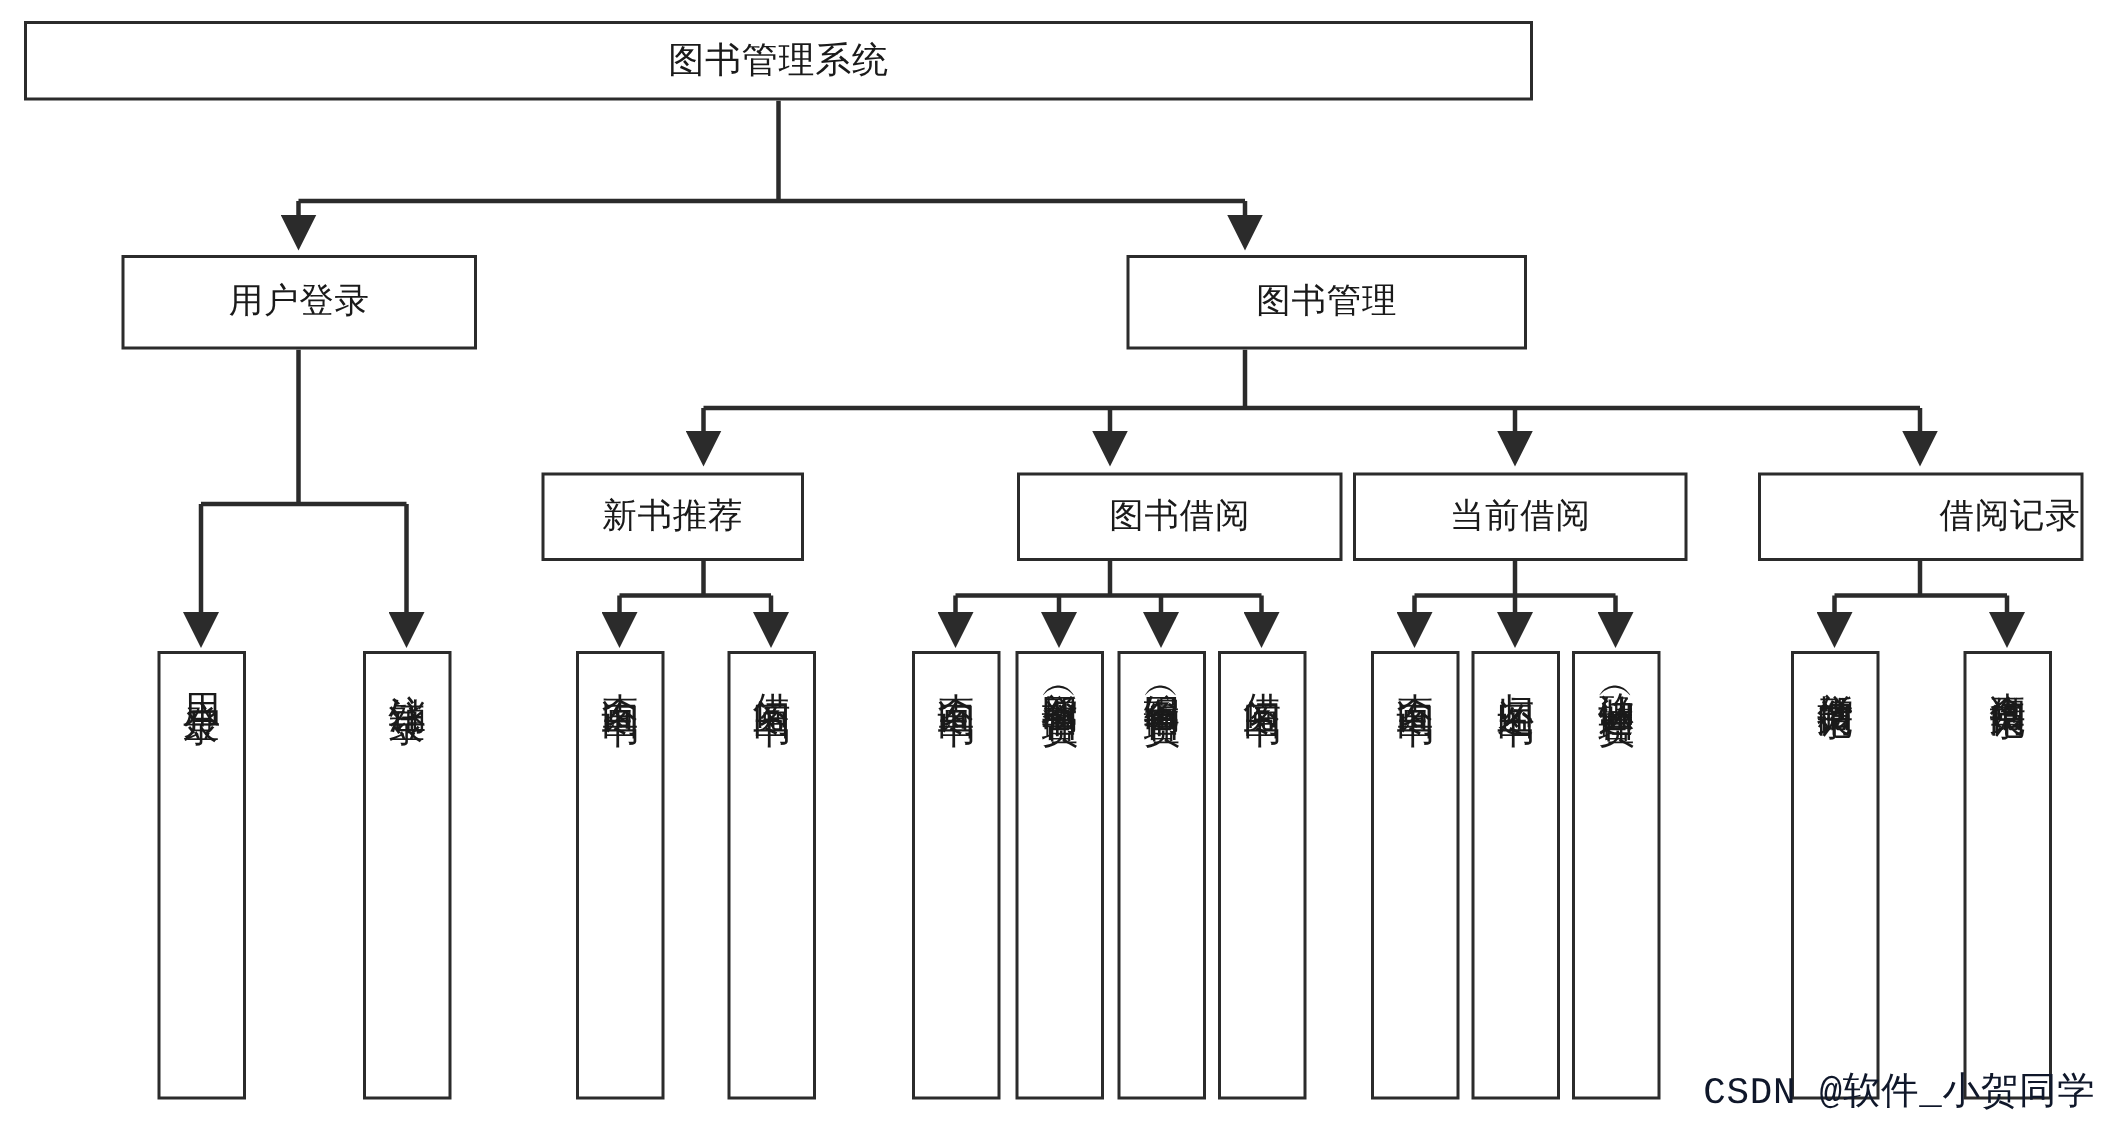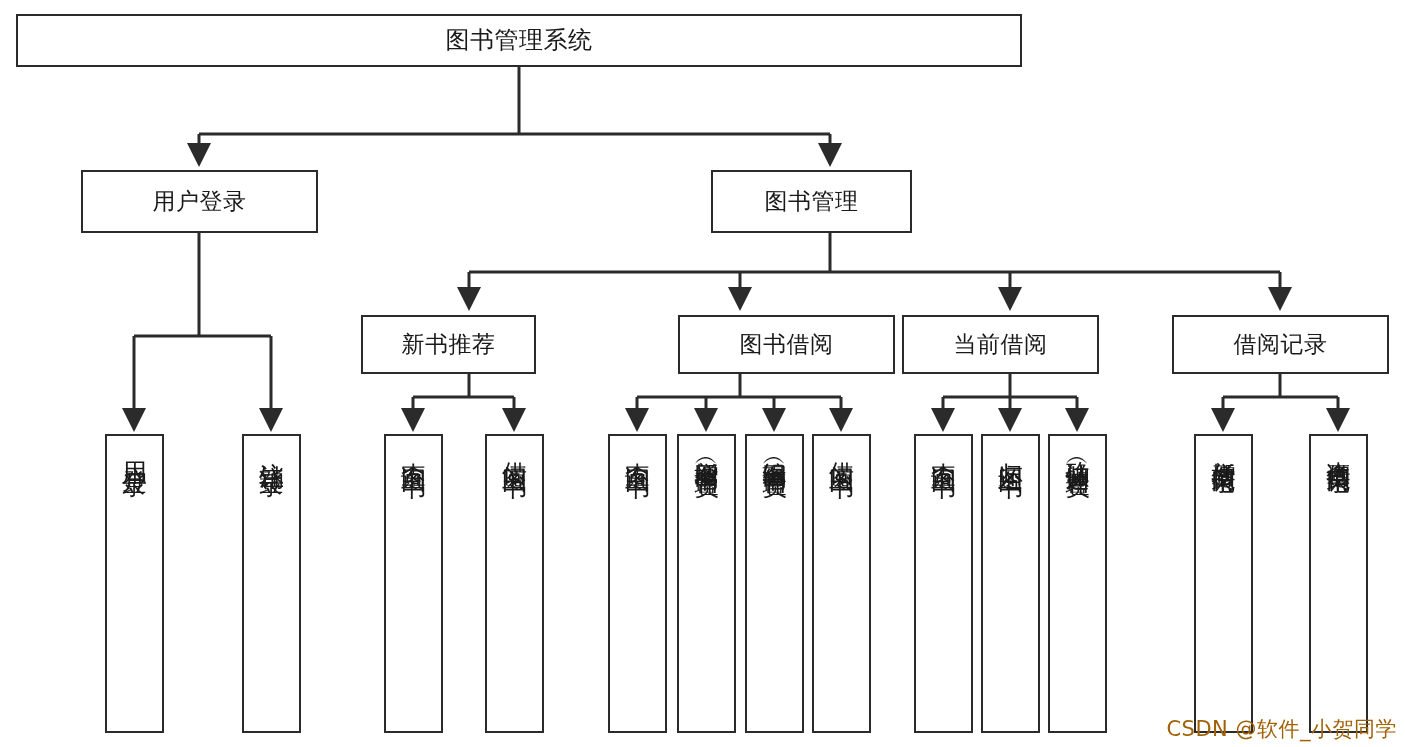--- a/index.html
+++ b/index.html
@@ -64,24 +64,25 @@
     white-space: nowrap;
   }
   .node.vert.long .node-label {
     font-size: 24px;
     letter-spacing: 2px;
   }
   #watermark {
     position: absolute;
     right: 8px;
     bottom: 4px;
-    font-size: 21px;
-    color: #a16207;
+    font-size: 25px;
+    color: #0f172a;
     white-space: nowrap;
     letter-spacing: 0.5px;
+    font-family: Liberation Mono, monospace;
   }
 </style>
 </head>
 <body>
 
 <div id="diagram-root">
 
   <svg id="edge-layer" viewBox="0 0 1405 747" xmlns="http://www.w3.org/2000/svg">
     <defs>
       <marker id="arrow" viewBox="0 0 12 12" refX="10" refY="6" markerWidth="8" markerHeight="8" orient="auto-start-reverse">
@@ -132,34 +133,34 @@
     </g>
   </svg>
 
   <div class="node horiz root" style="left:16px; top:14px; width:1006px; height:53px;">
     <span class="node-label">图书管理系统</span>
   </div>
 
   <div class="node horiz" style="left:81px; top:170px; width:237px; height:63px;">
     <span class="node-label">用户登录</span>
   </div>
-  <div class="node horiz" style="left:711px; top:170px; width:201px; height:63px;">
+  <div class="node horiz" style="left:751px; top:170px; width:267px; height:63px;">
     <span class="node-label">图书管理</span>
   </div>
 
   <div class="node horiz" style="left:361px; top:315px; width:175px; height:59px;">
     <span class="node-label">新书推荐</span>
   </div>
   <div class="node horiz" style="left:632px; top:315px; width:217px; height:59px;margin-left:46px;">
     <span class="node-label">图书借阅</span>
   </div>
-  <div class="node horiz" style="left:902px; top:315px; width:197px; height:59px;">
+  <div class="node horiz" style="left:902px; top:315px; width:223px; height:59px;">
     <span class="node-label">当前借阅</span>
   </div>
-  <div class="node horiz" style="left:1172px; top:315px; width:217px; height:59px;">
+  <div class="node horiz" style="left:1172px; top:315px; width:217px; height:59px;justify-content:flex-end;">
     <span class="node-label">借阅记录</span>
   </div>
 
   <div class="node vert" style="left:105px; top:434px; width:59px; height:299px;">
     <span class="node-label">用户登录</span>
   </div>
   <div class="node vert" style="left:242px; top:434px; width:59px; height:299px;">
     <span class="node-label">注销登录</span>
   </div>
 

